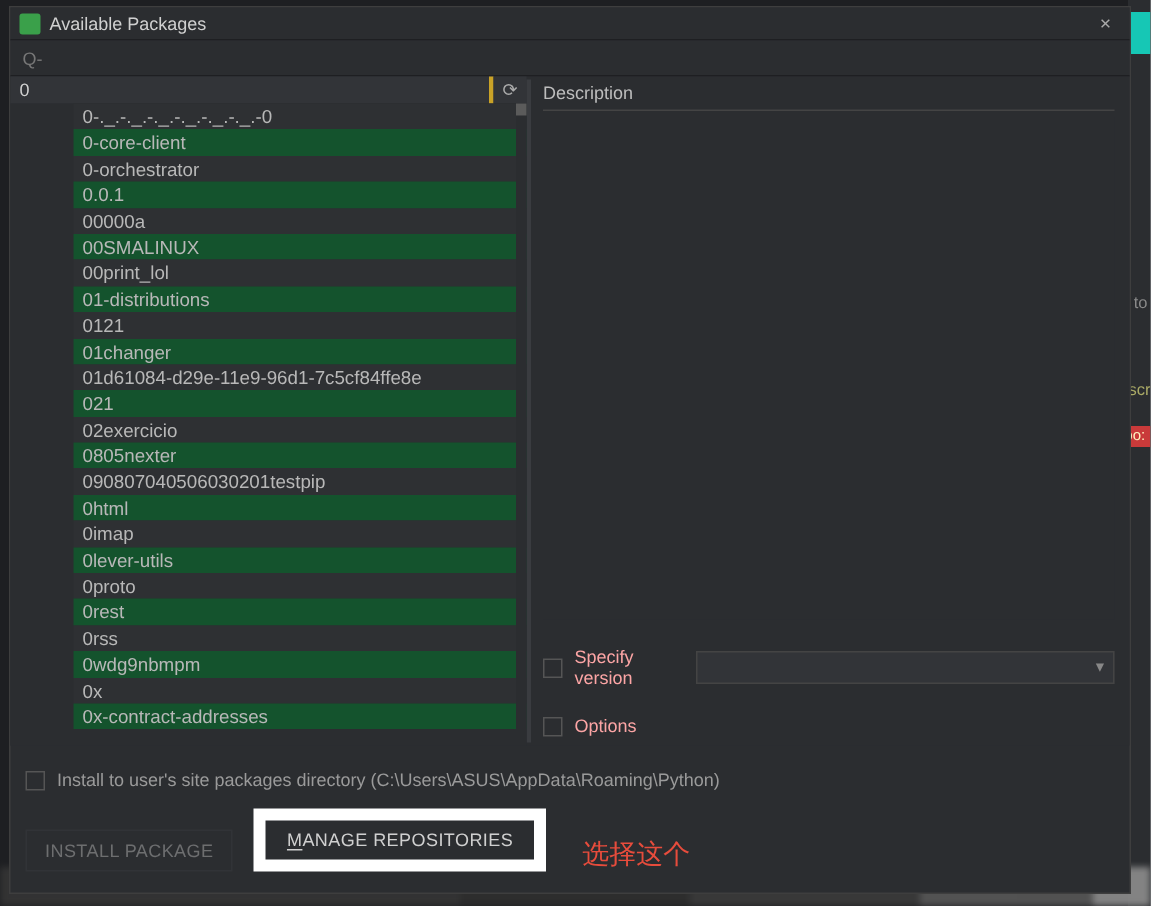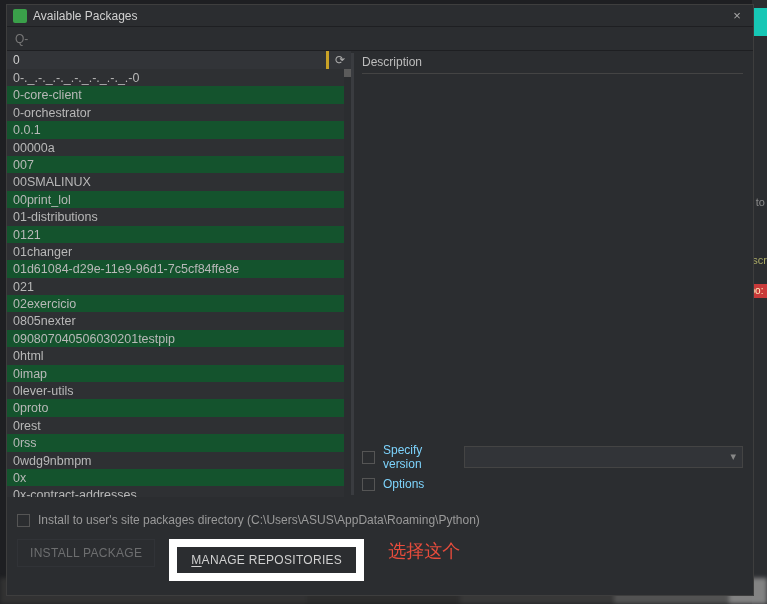--- a/index.html
+++ b/index.html
@@ -112,20 +112,21 @@
   .refresh-btn {
     width: 22px; height: 18px;
     background: #323438;
     display: flex; align-items: center; justify-content: center;
     color: #aaa; font-size: 12px;
   }
   .pkg-list {
     flex: 1;
     overflow: hidden;
     background: #2b2d30;
+    padding-left: 42px;
   }
   .pkg-item {
     padding: 2px 6px;
     font-size: 12.5px;
     color: #b8b8b8;
     height: 17.4px;
     line-height: 15px;
     background: #14532d;
     cursor: pointer;
     white-space: nowrap;
@@ -154,22 +155,22 @@
     min-height: 0;
   }
   .desc-label { color: #bdbdbd; font-size: 12px; padding-bottom: 4px; }
   .desc-hr { height: 1px; background: #444; margin-bottom: 4px; }
   .desc-area {
     flex: 1;
     background: #2b2d30;
   }
   .option-row {
     display: flex; align-items: center;
-    margin-top: 6px;
-    color: #7dd3fc;
+    margin-top: 18px;
+    color: #fca5a5;
     font-size: 12px;
   }
   .chk {
     width: 13px; height: 13px;
     border: 1px solid #555;
     background: #2b2d30;
     margin-right: 8px;
   }
   .version-select {
     margin-left: auto;
@@ -190,21 +191,21 @@
     padding: 4px 10px;
     display: flex; flex-direction: column;
     gap: 8px;
     margin-top: 12px;
   }
   .install-row {
     display: flex; align-items: center;
     color: #9a9a9a; font-size: 12px;
   }
   .btn-row {
-    display: flex; align-items: flex-start; gap: 14px;
+    display: flex; align-items: flex-end; gap: 14px;
     padding: 4px 0 10px 0;
   }
   .btn {
     padding: 6px 12px;
     background: #2b2d30;
     border: 1px solid #3a3c40;
     color: #bdbdbd;
     font-size: 12px;
     letter-spacing: 0.3px;
     cursor: pointer;
@@ -256,21 +257,20 @@
         <div class="refresh-btn">
           <span>⟳</span>
         </div>
       </div>
       <div class="pkg-list" id="pkg-list">
           <div class="pkg-item">0-._.-._.-._.-._.-._.-._.-0</div>
           <div class="pkg-item">0-core-client</div>
           <div class="pkg-item">0-orchestrator</div>
           <div class="pkg-item">0.0.1</div>
           <div class="pkg-item">00000a</div>
-          <div class="pkg-item">007</div>
           <div class="pkg-item">00SMALINUX</div>
           <div class="pkg-item">00print_lol</div>
           <div class="pkg-item">01-distributions</div>
           <div class="pkg-item">0121</div>
           <div class="pkg-item">01changer</div>
           <div class="pkg-item">01d61084-d29e-11e9-96d1-7c5cf84ffe8e</div>
           <div class="pkg-item">021</div>
           <div class="pkg-item">02exercicio</div>
           <div class="pkg-item">0805nexter</div>
           <div class="pkg-item">090807040506030201testpip</div>

